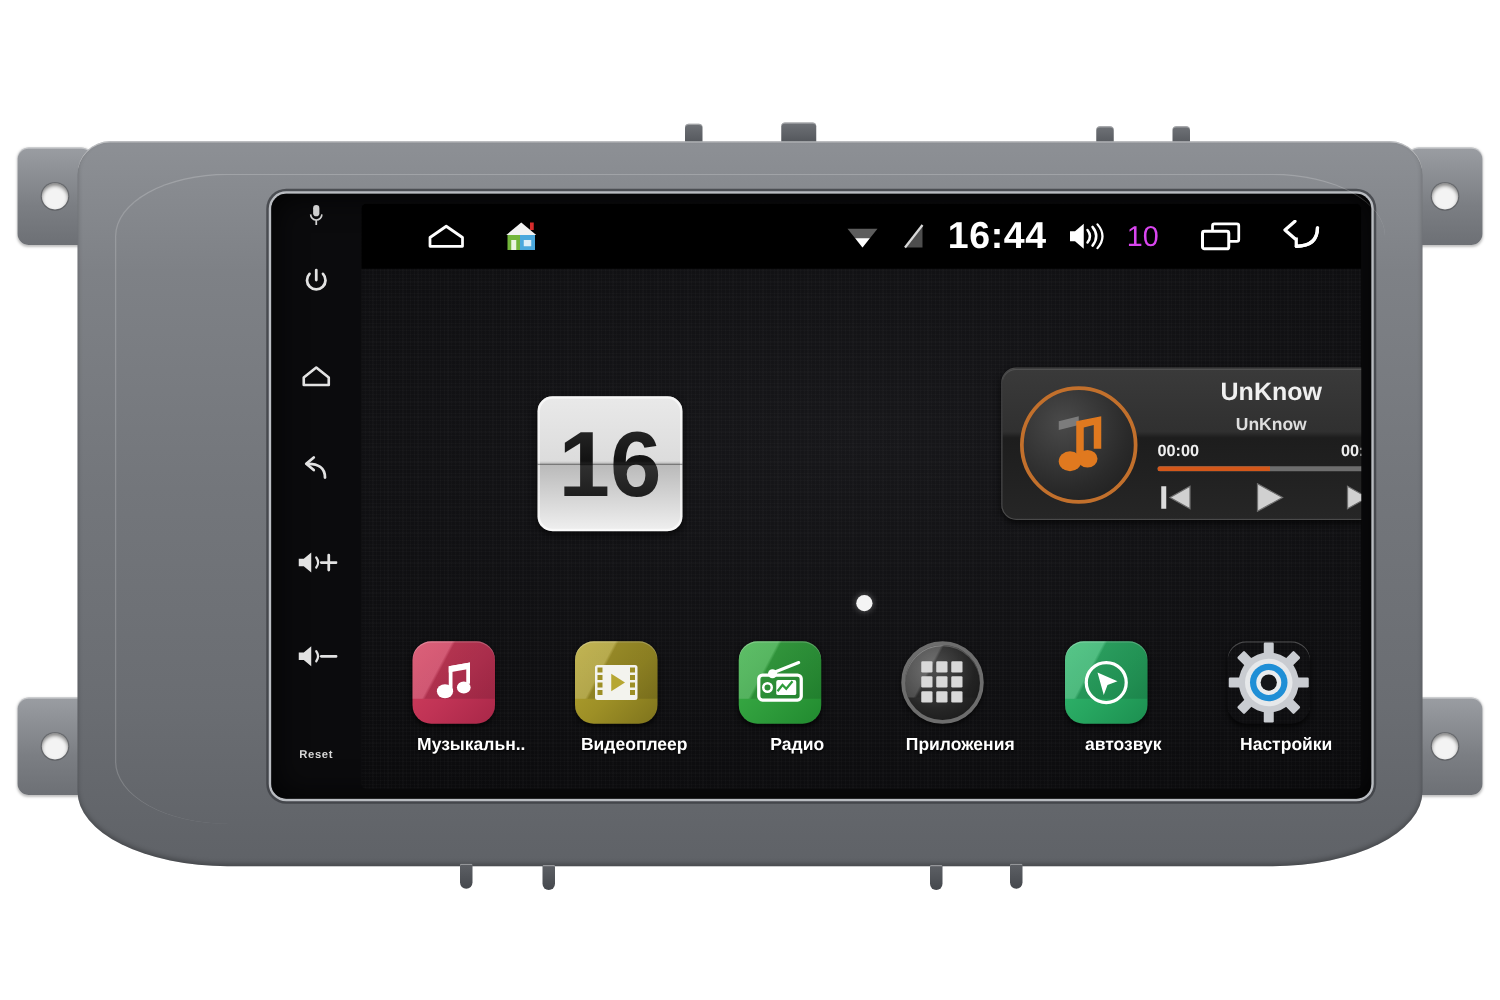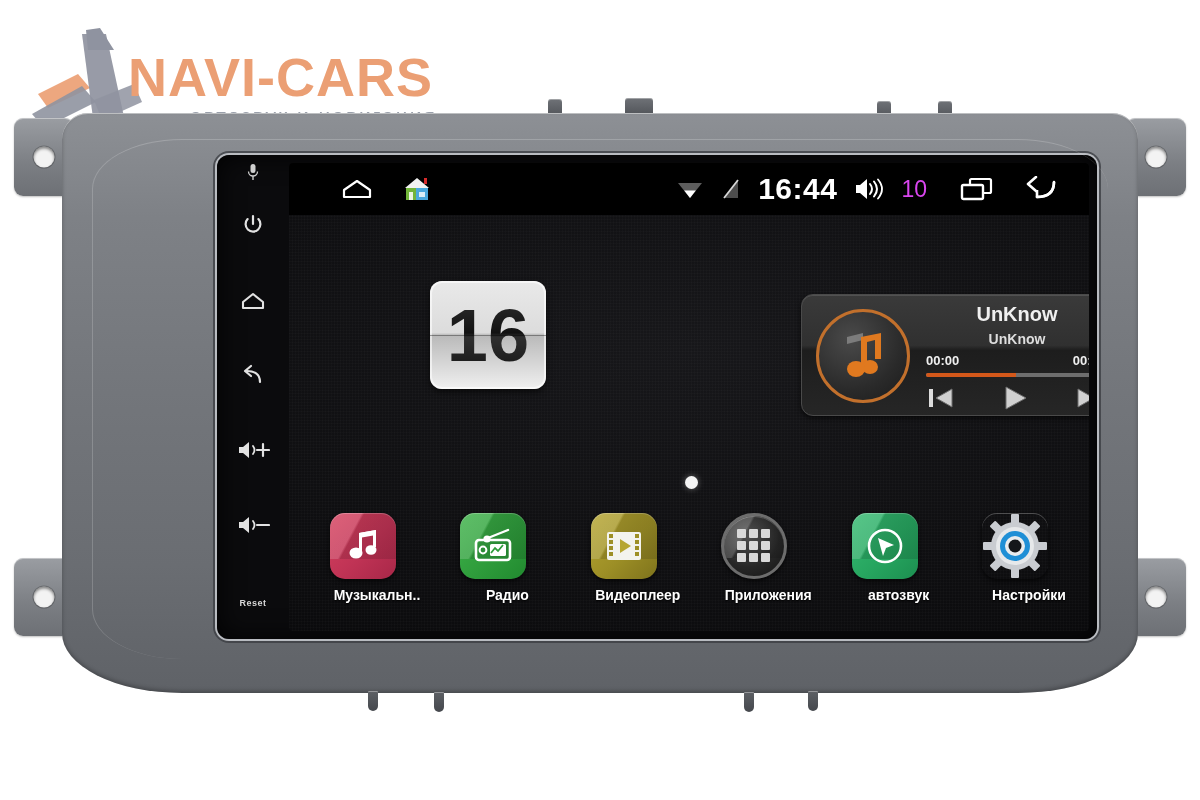--- a/index.html
+++ b/index.html
@@ -100,21 +100,21 @@
     display: flex; align-items: center;
     background: #000;
   }
   .sb-left { display: flex; align-items: center; gap: 30px; padding-left: 52px; }
   .sb-right { display: flex; align-items: center; gap: 17px; margin-left: auto; padding-right: 30px; }
   .sb-time { color: #fff; font-size: 30px; font-weight: bold; letter-spacing: .5px; }
   .sb-vol { color: #d946ef; font-size: 23px; font-weight: normal; }
 
   
   .clockw { position: absolute; left: 141px; top: 118px; width: 290px; height: 147px; }
-  .cw-tiles { display: flex; gap: 14px; }
+  .cw-tiles { display: flex; gap: 14px; margin-top: 36px; }
   .cw-tile {
     width: 116px; height: 108px; border-radius: 12px;
     background: linear-gradient(180deg,#e9e9e9 0%,#dcdcdc 48%,#b9b9b9 50%,#f0f0f0 100%);
     box-shadow: inset 0 0 0 2px rgba(255,255,255,.6), 0 3px 6px rgba(0,0,0,.6);
     position: relative;
   }
   .cw-tile span {
     position: absolute; inset: 0;
     display: flex; align-items: center; justify-content: center;
     font-size: 74px; font-weight: bold; color: #1d1d1d;
@@ -190,31 +190,20 @@
   .t-bt    { background: linear-gradient(135deg,#3a35a0 0%, #2e2a86 55%, #221f6a 100%); }
   .t-nav   { background: linear-gradient(135deg,#36bb72 0%, #27a660 55%, #1c8f50 100%); }
   .t-set   { background: transparent; box-shadow: none; }
   .t-set::before{ display:none; }
 </style>
 </head>
 <body>
 
 <div id="stage">
 
-  <div id="logo">
-    <svg class="mark" viewBox="0 0 120 100">
-      <path d="M8 66 L48 46 L60 60 L18 80 Z" fill="#eb9f74" opacity=".92"></path>
-      <path d="M2 86 L52 58 L66 74 L14 100 Z" fill="#8f93a0" opacity=".9"></path>
-      <path d="M52 6 L76 6 L96 98 L64 98 Z" fill="#8f93a0" opacity=".92"></path>
-      <path d="M56 2 L70 0 L84 22 L58 22 Z" fill="#8f93a0"></path>
-      <path d="M64 72 L104 56 L112 74 L72 92 Z" fill="#8f93a0" opacity=".85"></path>
-    </svg>
-    <div class="brand">NAVI-CARS</div>
-    <div class="tagline">автозвук и навигация</div>
-  </div>
 
   <div id="unit">
 
     <div class="ear ear-tl">
         <div class="hole"></div>
       </div>
     <div class="ear ear-bl">
         <div class="hole"></div>
       </div>
     <div class="ear ear-tr">
@@ -380,54 +369,54 @@
             <div class="app">
               <div class="tile t-music">
                 <svg width="36" height="34" viewBox="0 0 36 34" style="position:relative">
                   <path d="M14 4 L31 1 L31 6 L14 9 Z" fill="#fff"></path>
                   <path d="M14 4 L14 22 L17 22 L17 7 L28 5 L28 18 L31 18 L31 1 Z" fill="#fff"></path>
                   <ellipse cx="26" cy="21" rx="5.5" ry="4.8" fill="#fff"></ellipse>
                   <ellipse cx="11" cy="24" rx="6.5" ry="5.6" fill="#fff"></ellipse>
                 </svg>
               </div>
               <div class="cap">Музыкальн..</div>
-            </div>
-
-            <div class="app">
-              <div class="tile t-radio">
-                <svg width="42" height="36" viewBox="0 0 42 36" style="position:relative">
-                  <path d="M16 10 L36 2" stroke="#ffffff" stroke-width="2.4" stroke-linecap="round"></path>
-                  <circle cx="15" cy="11" r="3.6" fill="#ffffff"></circle>
-                  <rect x="4" y="12" width="34" height="20" rx="3" fill="none" stroke="#ffffff" stroke-width="2.6"></rect>
-                  <circle cx="11" cy="22" r="3.4" fill="none" stroke="#ffffff" stroke-width="2"></circle>
-                  <rect x="18" y="16" width="16" height="12" rx="1.5" fill="#ffffff"></rect>
-                  <path d="M19 25 L23 20 L26 23 L31 17" stroke="#2f9d3c" stroke-width="1.8" fill="none"></path>
-                </svg>
-              </div>
-              <div class="cap">Радио</div>
             </div>
 
             <div class="app">
               <div class="tile t-video">
                 <svg width="40" height="34" viewBox="0 0 40 34" style="position:relative">
                   <rect x="3" y="3" width="34" height="28" rx="2" fill="#f3f3ee"></rect>
                   <g fill="#9d8f26">
                     <rect x="5" y="5" width="4" height="4"></rect>
                       <rect x="5" y="11" width="4" height="4"></rect>
                     <rect x="5" y="17" width="4" height="4"></rect>
                       <rect x="5" y="23" width="4" height="4"></rect>
                     <rect x="31" y="5" width="4" height="4"></rect>
                       <rect x="31" y="11" width="4" height="4"></rect>
                     <rect x="31" y="17" width="4" height="4"></rect>
                       <rect x="31" y="23" width="4" height="4"></rect>
                   </g>
                   <path d="M16 10 L27 17 L16 24 Z" fill="#b6a632"></path>
                 </svg>
               </div>
               <div class="cap">Видеоплеер</div>
+            </div>
+
+            <div class="app">
+              <div class="tile t-radio">
+                <svg width="42" height="36" viewBox="0 0 42 36" style="position:relative">
+                  <path d="M16 10 L36 2" stroke="#ffffff" stroke-width="2.4" stroke-linecap="round"></path>
+                  <circle cx="15" cy="11" r="3.6" fill="#ffffff"></circle>
+                  <rect x="4" y="12" width="34" height="20" rx="3" fill="none" stroke="#ffffff" stroke-width="2.6"></rect>
+                  <circle cx="11" cy="22" r="3.4" fill="none" stroke="#ffffff" stroke-width="2"></circle>
+                  <rect x="18" y="16" width="16" height="12" rx="1.5" fill="#ffffff"></rect>
+                  <path d="M19 25 L23 20 L26 23 L31 17" stroke="#2f9d3c" stroke-width="1.8" fill="none"></path>
+                </svg>
+              </div>
+              <div class="cap">Радио</div>
             </div>
 
             <div class="app">
               <div class="tile t-apps round">
                 <svg width="38" height="38" viewBox="0 0 38 38" style="position:relative">
                   <g fill="#d9d9d9">
                     <rect x="2" y="2" width="9" height="9" rx="1"></rect>
                     <rect x="14" y="2" width="9" height="9" rx="1"></rect>
                     <rect x="26" y="2" width="9" height="9" rx="1"></rect>
                     <rect x="2" y="14" width="9" height="9" rx="1"></rect>

